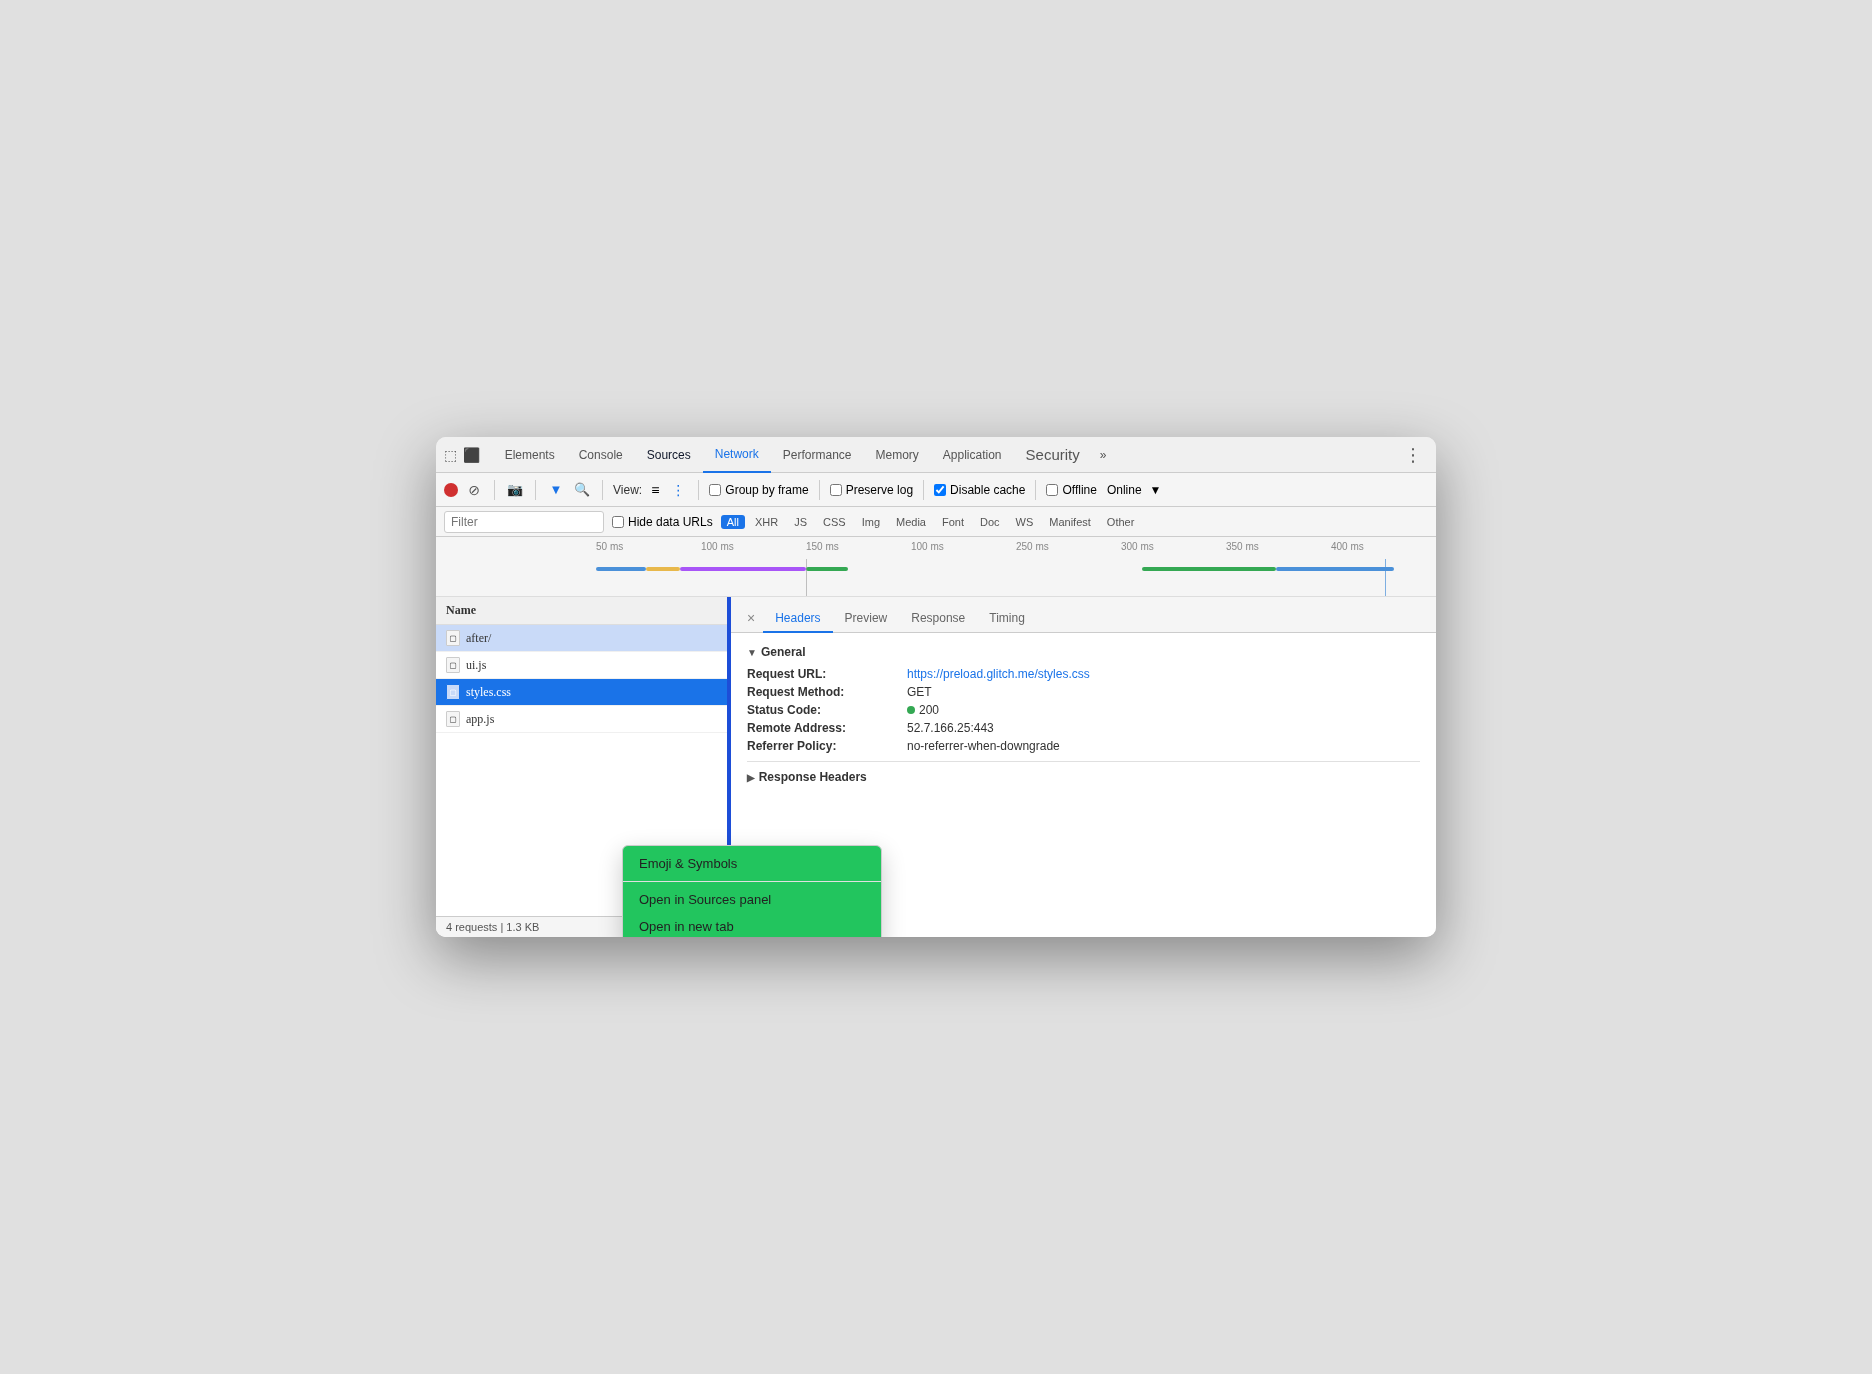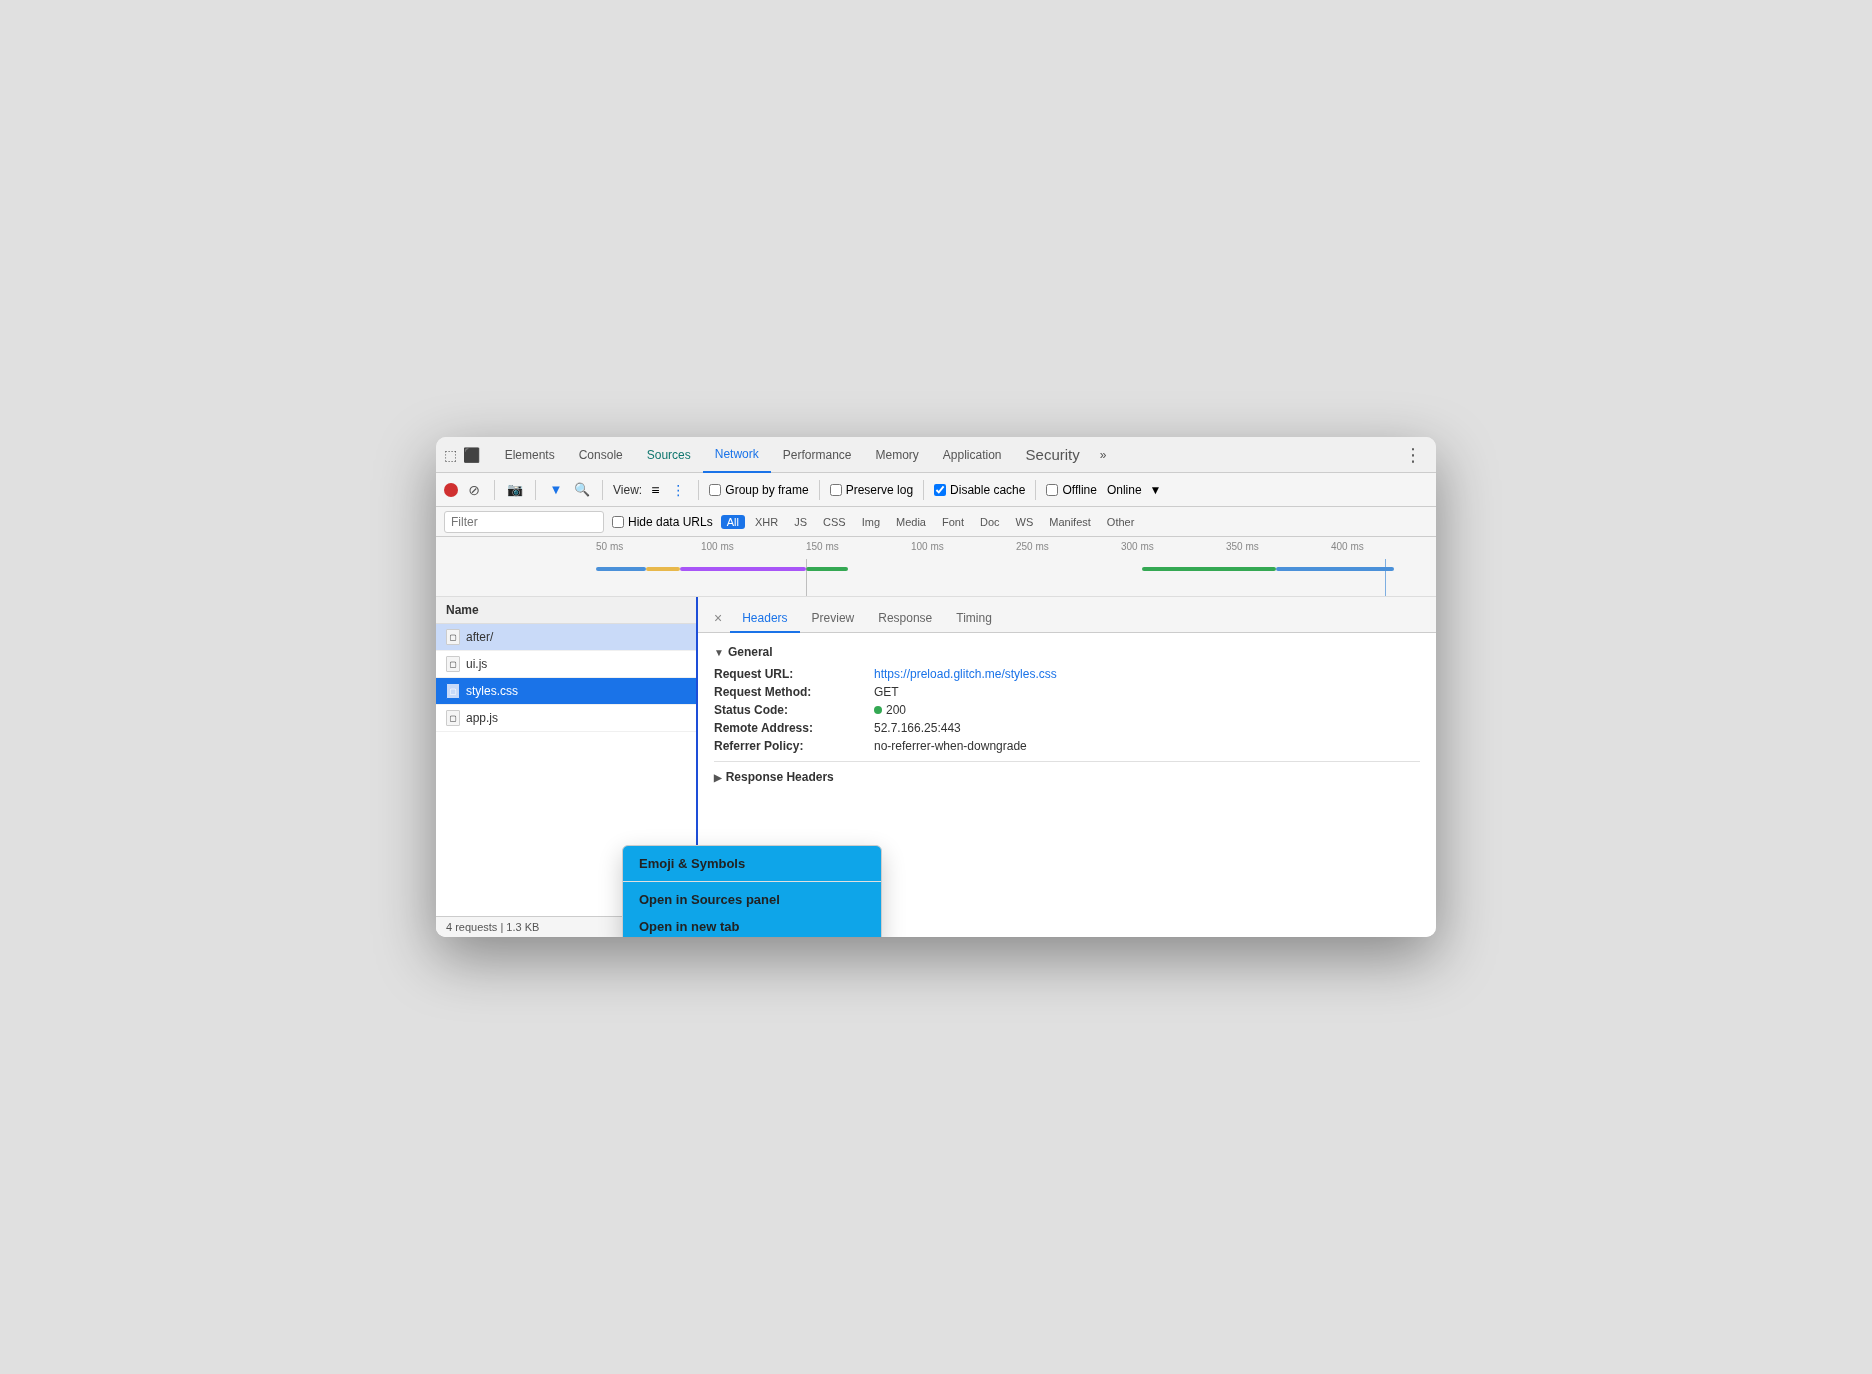--- a/index.html
+++ b/index.html
@@ -174,25 +174,26 @@
     }
 
     
     .main-content {
       display: flex;
       height: 340px;
     }
 
     
     .file-list-panel {
-      width: 262px;
-      border-right: 2px solid #1d4ed8;
+      width: 295px;
+      border-right: 4px solid #1d4ed8;
       background: white;
       overflow-y: auto;
       flex-shrink: 0;
+      font-family: Liberation Serif, serif;
     }
     .file-list-header {
       background: #f0f0f0;
       padding: 6px 10px;
       font-size: 12px;
       font-weight: 600;
       border-bottom: 1px solid #ddd;
       color: #333;
     }
     .file-item {
@@ -298,28 +299,27 @@
       border: none;
       border-top: 1px solid #e0e0e0;
       margin: 8px 0;
     }
 
     
     .context-menu-left {
       position: absolute;
       left: 186px;
       top: 248px;
-      background: #0ea5e9;
+      background: #22c55e;
       border: 1px solid #ccc;
       border-radius: 6px;
       box-shadow: 0 8px 24px rgba(0,0,0,0.2);
       width: 260px;
       z-index: 100;
       padding: 4px 0;
-      font-weight: bold;
     }
     .ctx-item {
       padding: 6px 16px;
       font-size: 13px;
       color: #222;
       cursor: pointer;
       display: flex;
       align-items: center;
       justify-content: space-between;
     }
@@ -333,21 +333,21 @@
 <body>
 
 <div class="window">
 
 
   <div class="toolbar" style="background:#f0f0f0; border-bottom:1px solid #ccc; height:36px; padding:0 8px; gap:0;">
     <div style="margin-right:6px; font-size:14px; color:#555;">⬚</div>
     <div style="margin-right:12px; font-size:14px; color:#555;">⬛</div>
     <div style="padding:0 12px; height:36px; display:flex; align-items:center; font-size:12px; color:#555; cursor:pointer;">Elements</div>
     <div style="padding:0 12px; height:36px; display:flex; align-items:center; font-size:12px; color:#555; cursor:pointer;">Console</div>
-    <div style="padding:0 12px; height:36px; display:flex; align-items:center; font-size:12px; color:#0f766e; cursor:pointer;">Sources</div>
+    <div style="padding:0 12px; height:36px; display:flex; align-items:center; font-size:12px; color:#0f172a; cursor:pointer;">Sources</div>
     <div style="padding:0 12px; height:36px; display:flex; align-items:center; font-size:12px; color:#1a73e8; cursor:pointer; border-bottom:2px solid #1a73e8; font-weight:500;">Network</div>
     <div style="padding:0 12px; height:36px; display:flex; align-items:center; font-size:12px; color:#555; cursor:pointer;">Performance</div>
     <div style="padding:0 12px; height:36px; display:flex; align-items:center; font-size:12px; color:#555; cursor:pointer;">Memory</div>
     <div style="padding:0 12px; height:36px; display:flex; align-items:center; font-size:12px; color:#555; cursor:pointer;">Application</div>
     <div style="padding:0 12px; height:36px; display:flex; align-items:center; font-size:15px; color:#555; cursor:pointer;">Security</div>
     <div style="padding:0 8px; height:36px; display:flex; align-items:center; font-size:12px; color:#555; cursor:pointer;">»</div>
     <div style="flex:1;"></div>
     <div style="font-size:18px; color:#555; cursor:pointer; padding:0 6px;">⋮</div>
   </div>
 

